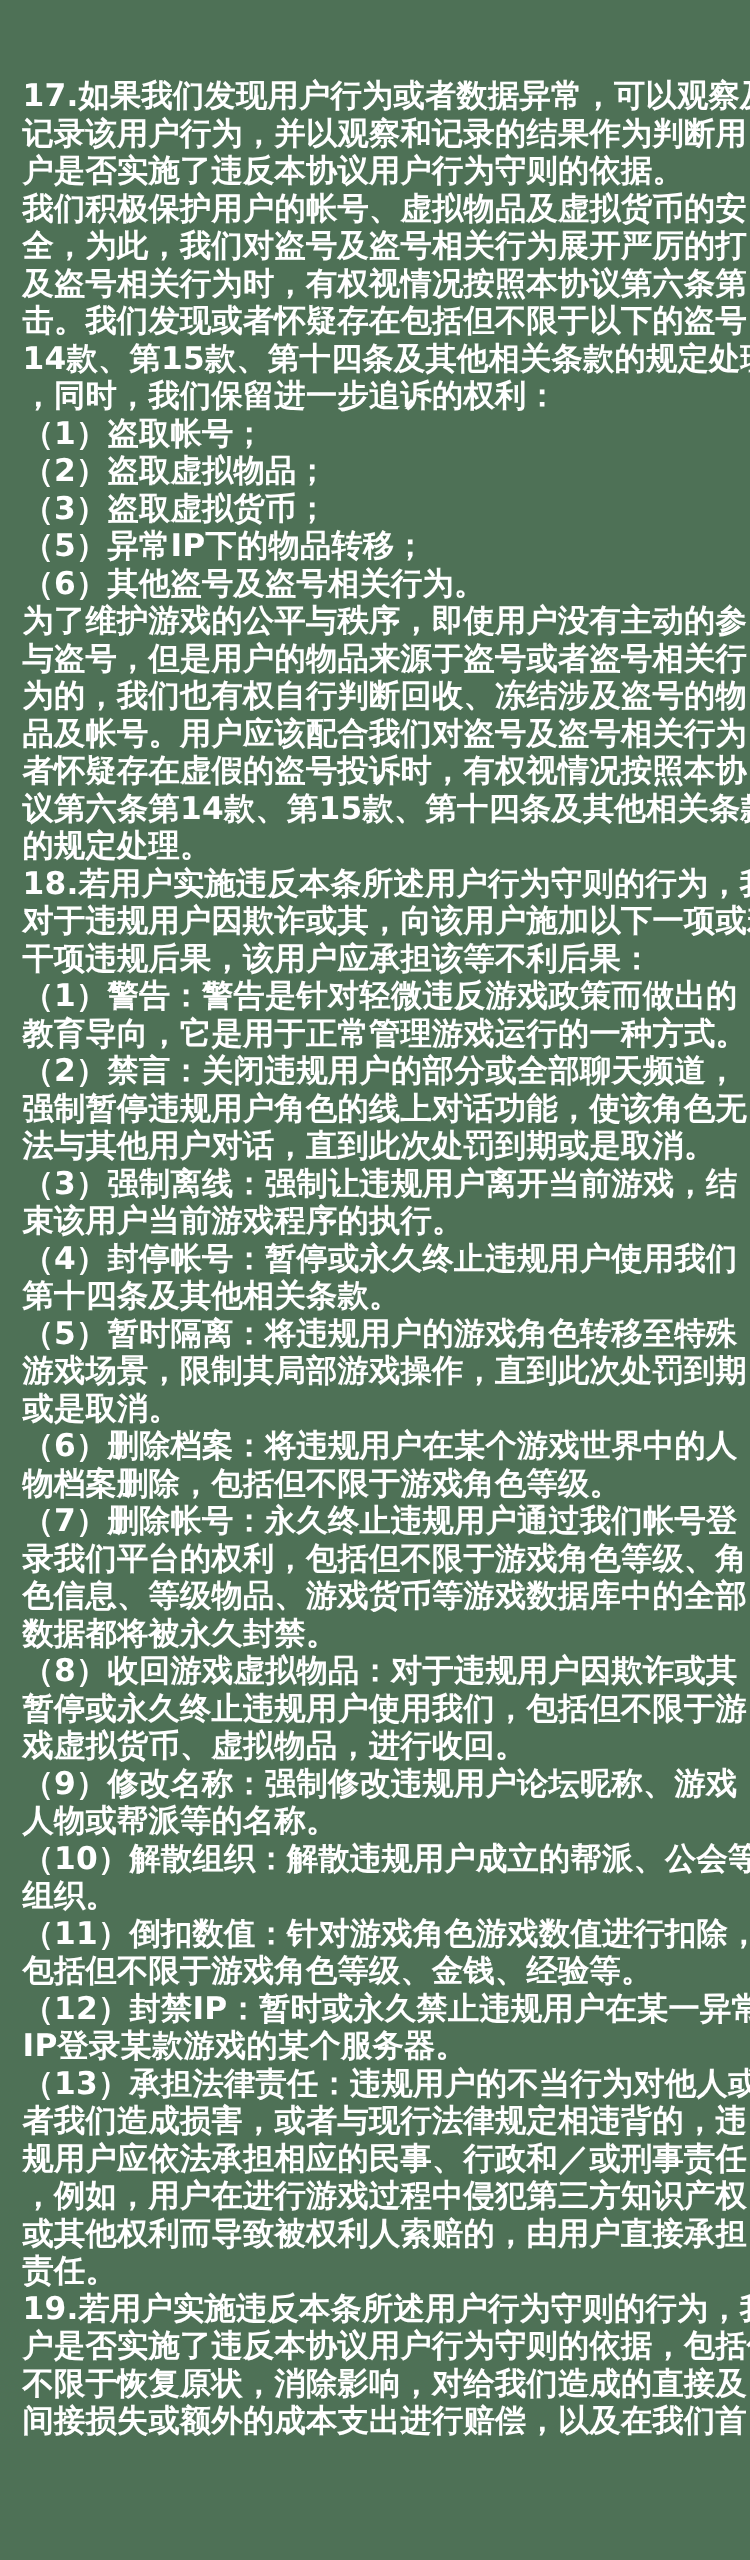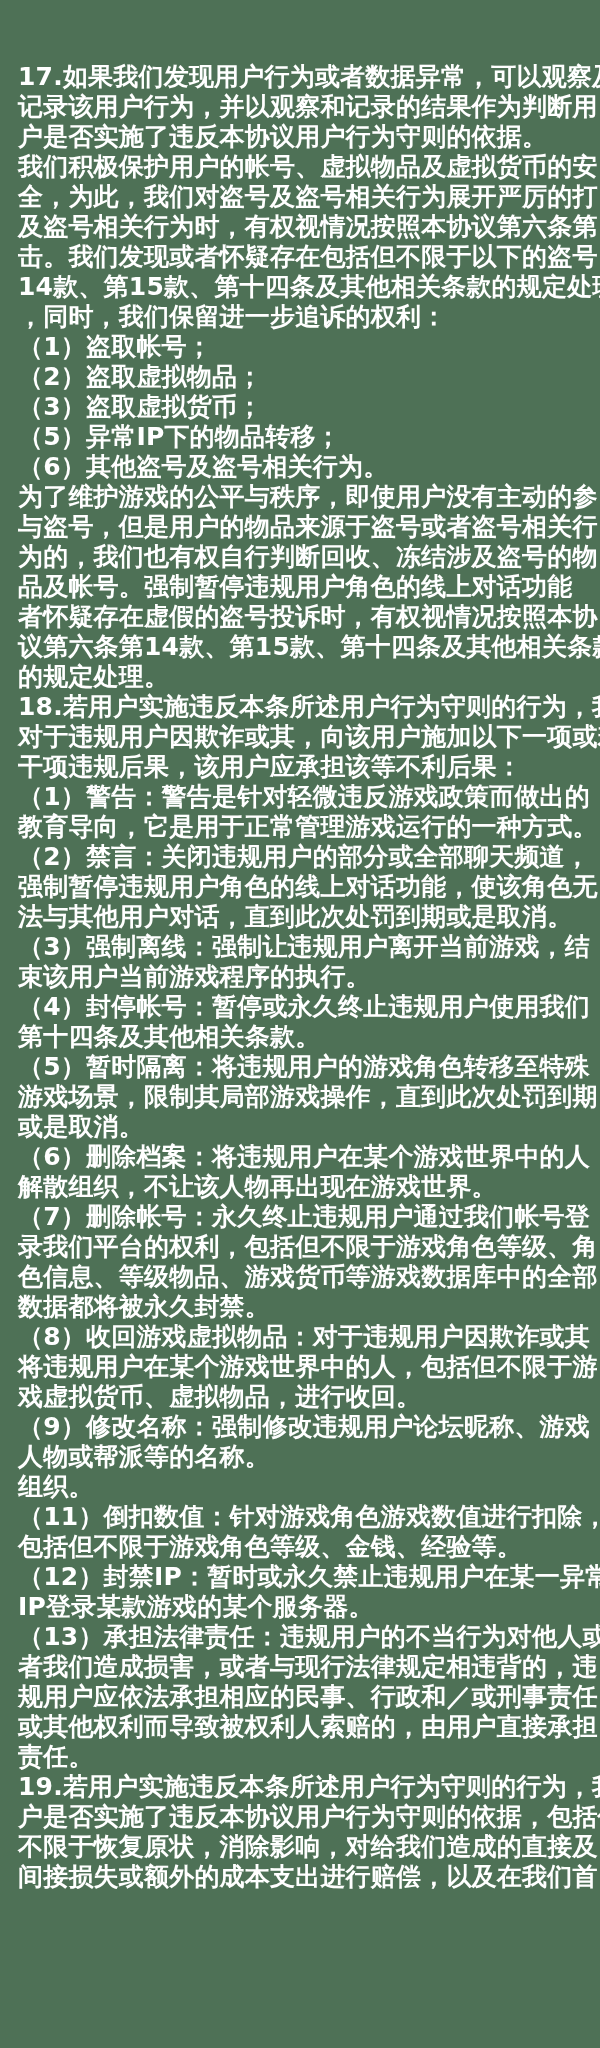--- a/index.html
+++ b/index.html
@@ -41,57 +41,59 @@
     <div class="line">14款、第15款、第十四条及其他相关条款的规定处理</div>
     <div class="line">，同时，我们保留进一步追诉的权利：</div>
     <div class="line">（1）盗取帐号；</div>
     <div class="line">（2）盗取虚拟物品；</div>
     <div class="line">（3）盗取虚拟货币；</div>
     <div class="line">（5）异常IP下的物品转移；</div>
     <div class="line">（6）其他盗号及盗号相关行为。</div>
     <div class="line">为了维护游戏的公平与秩序，即使用户没有主动的参</div>
     <div class="line">与盗号，但是用户的物品来源于盗号或者盗号相关行</div>
     <div class="line">为的，我们也有权自行判断回收、冻结涉及盗号的物</div>
-    <div class="line">品及帐号。强制暂停违规用户角色的线上对话功能</div>
+    <div class="line">品及帐号。用户应该配合我们对盗号及盗号相关行为</div>
     <div class="line">者怀疑存在虚假的盗号投诉时，有权视情况按照本协</div>
     <div class="line">议第六条第14款、第15款、第十四条及其他相关条款</div>
     <div class="line">的规定处理。</div>
     <div class="line">18.若用户实施违反本条所述用户行为守则的行为，我</div>
     <div class="line">对于违规用户因欺诈或其，向该用户施加以下一项或若</div>
     <div class="line">干项违规后果，该用户应承担该等不利后果：</div>
     <div class="line">（1）警告：警告是针对轻微违反游戏政策而做出的</div>
     <div class="line">教育导向，它是用于正常管理游戏运行的一种方式。</div>
     <div class="line">（2）禁言：关闭违规用户的部分或全部聊天频道，</div>
     <div class="line">强制暂停违规用户角色的线上对话功能，使该角色无</div>
     <div class="line">法与其他用户对话，直到此次处罚到期或是取消。</div>
     <div class="line">（3）强制离线：强制让违规用户离开当前游戏，结</div>
     <div class="line">束该用户当前游戏程序的执行。</div>
     <div class="line">（4）封停帐号：暂停或永久终止违规用户使用我们</div>
     <div class="line">第十四条及其他相关条款。</div>
     <div class="line">（5）暂时隔离：将违规用户的游戏角色转移至特殊</div>
     <div class="line">游戏场景，限制其局部游戏操作，直到此次处罚到期</div>
     <div class="line">或是取消。</div>
     <div class="line">（6）删除档案：将违规用户在某个游戏世界中的人</div>
-    <div class="line">解散组织，不让该人物再出现在游戏世界。</div>
+    <div class="line">物档案删除，包括但不限于游戏角色等级。</div>
     <div class="line">（7）删除帐号：永久终止违规用户通过我们帐号登</div>
     <div class="line">录我们平台的权利，包括但不限于游戏角色等级、角</div>
     <div class="line">色信息、等级物品、游戏货币等游戏数据库中的全部</div>
     <div class="line">数据都将被永久封禁。</div>
     <div class="line">（8）收回游戏虚拟物品：对于违规用户因欺诈或其</div>
-    <div class="line">将违规用户在某个游戏世界中的人，包括但不限于游</div>
+    <div class="line">暂停或永久终止违规用户使用我们，包括但不限于游</div>
     <div class="line">戏虚拟货币、虚拟物品，进行收回。</div>
     <div class="line">（9）修改名称：强制修改违规用户论坛昵称、游戏</div>
     <div class="line">人物或帮派等的名称。</div>
+    <div class="line">（10）解散组织：解散违规用户成立的帮派、公会等</div>
     <div class="line">组织。</div>
     <div class="line">（11）倒扣数值：针对游戏角色游戏数值进行扣除，</div>
     <div class="line">包括但不限于游戏角色等级、金钱、经验等。</div>
     <div class="line">（12）封禁IP：暂时或永久禁止违规用户在某一异常</div>
     <div class="line">IP登录某款游戏的某个服务器。</div>
     <div class="line">（13）承担法律责任：违规用户的不当行为对他人或</div>
     <div class="line">者我们造成损害，或者与现行法律规定相违背的，违</div>
     <div class="line">规用户应依法承担相应的民事、行政和／或刑事责任</div>
+    <div class="line">，例如，用户在进行游戏过程中侵犯第三方知识产权</div>
     <div class="line">或其他权利而导致被权利人索赔的，由用户直接承担</div>
     <div class="line">责任。</div>
     <div class="line">19.若用户实施违反本条所述用户行为守则的行为，我</div>
     <div class="line">户是否实施了违反本协议用户行为守则的依据，包括但</div>
     <div class="line">不限于恢复原状，消除影响，对给我们造成的直接及</div>
     <div class="line">间接损失或额外的成本支出进行赔偿，以及在我们首</div>
   </div>
 
 </body></html>

